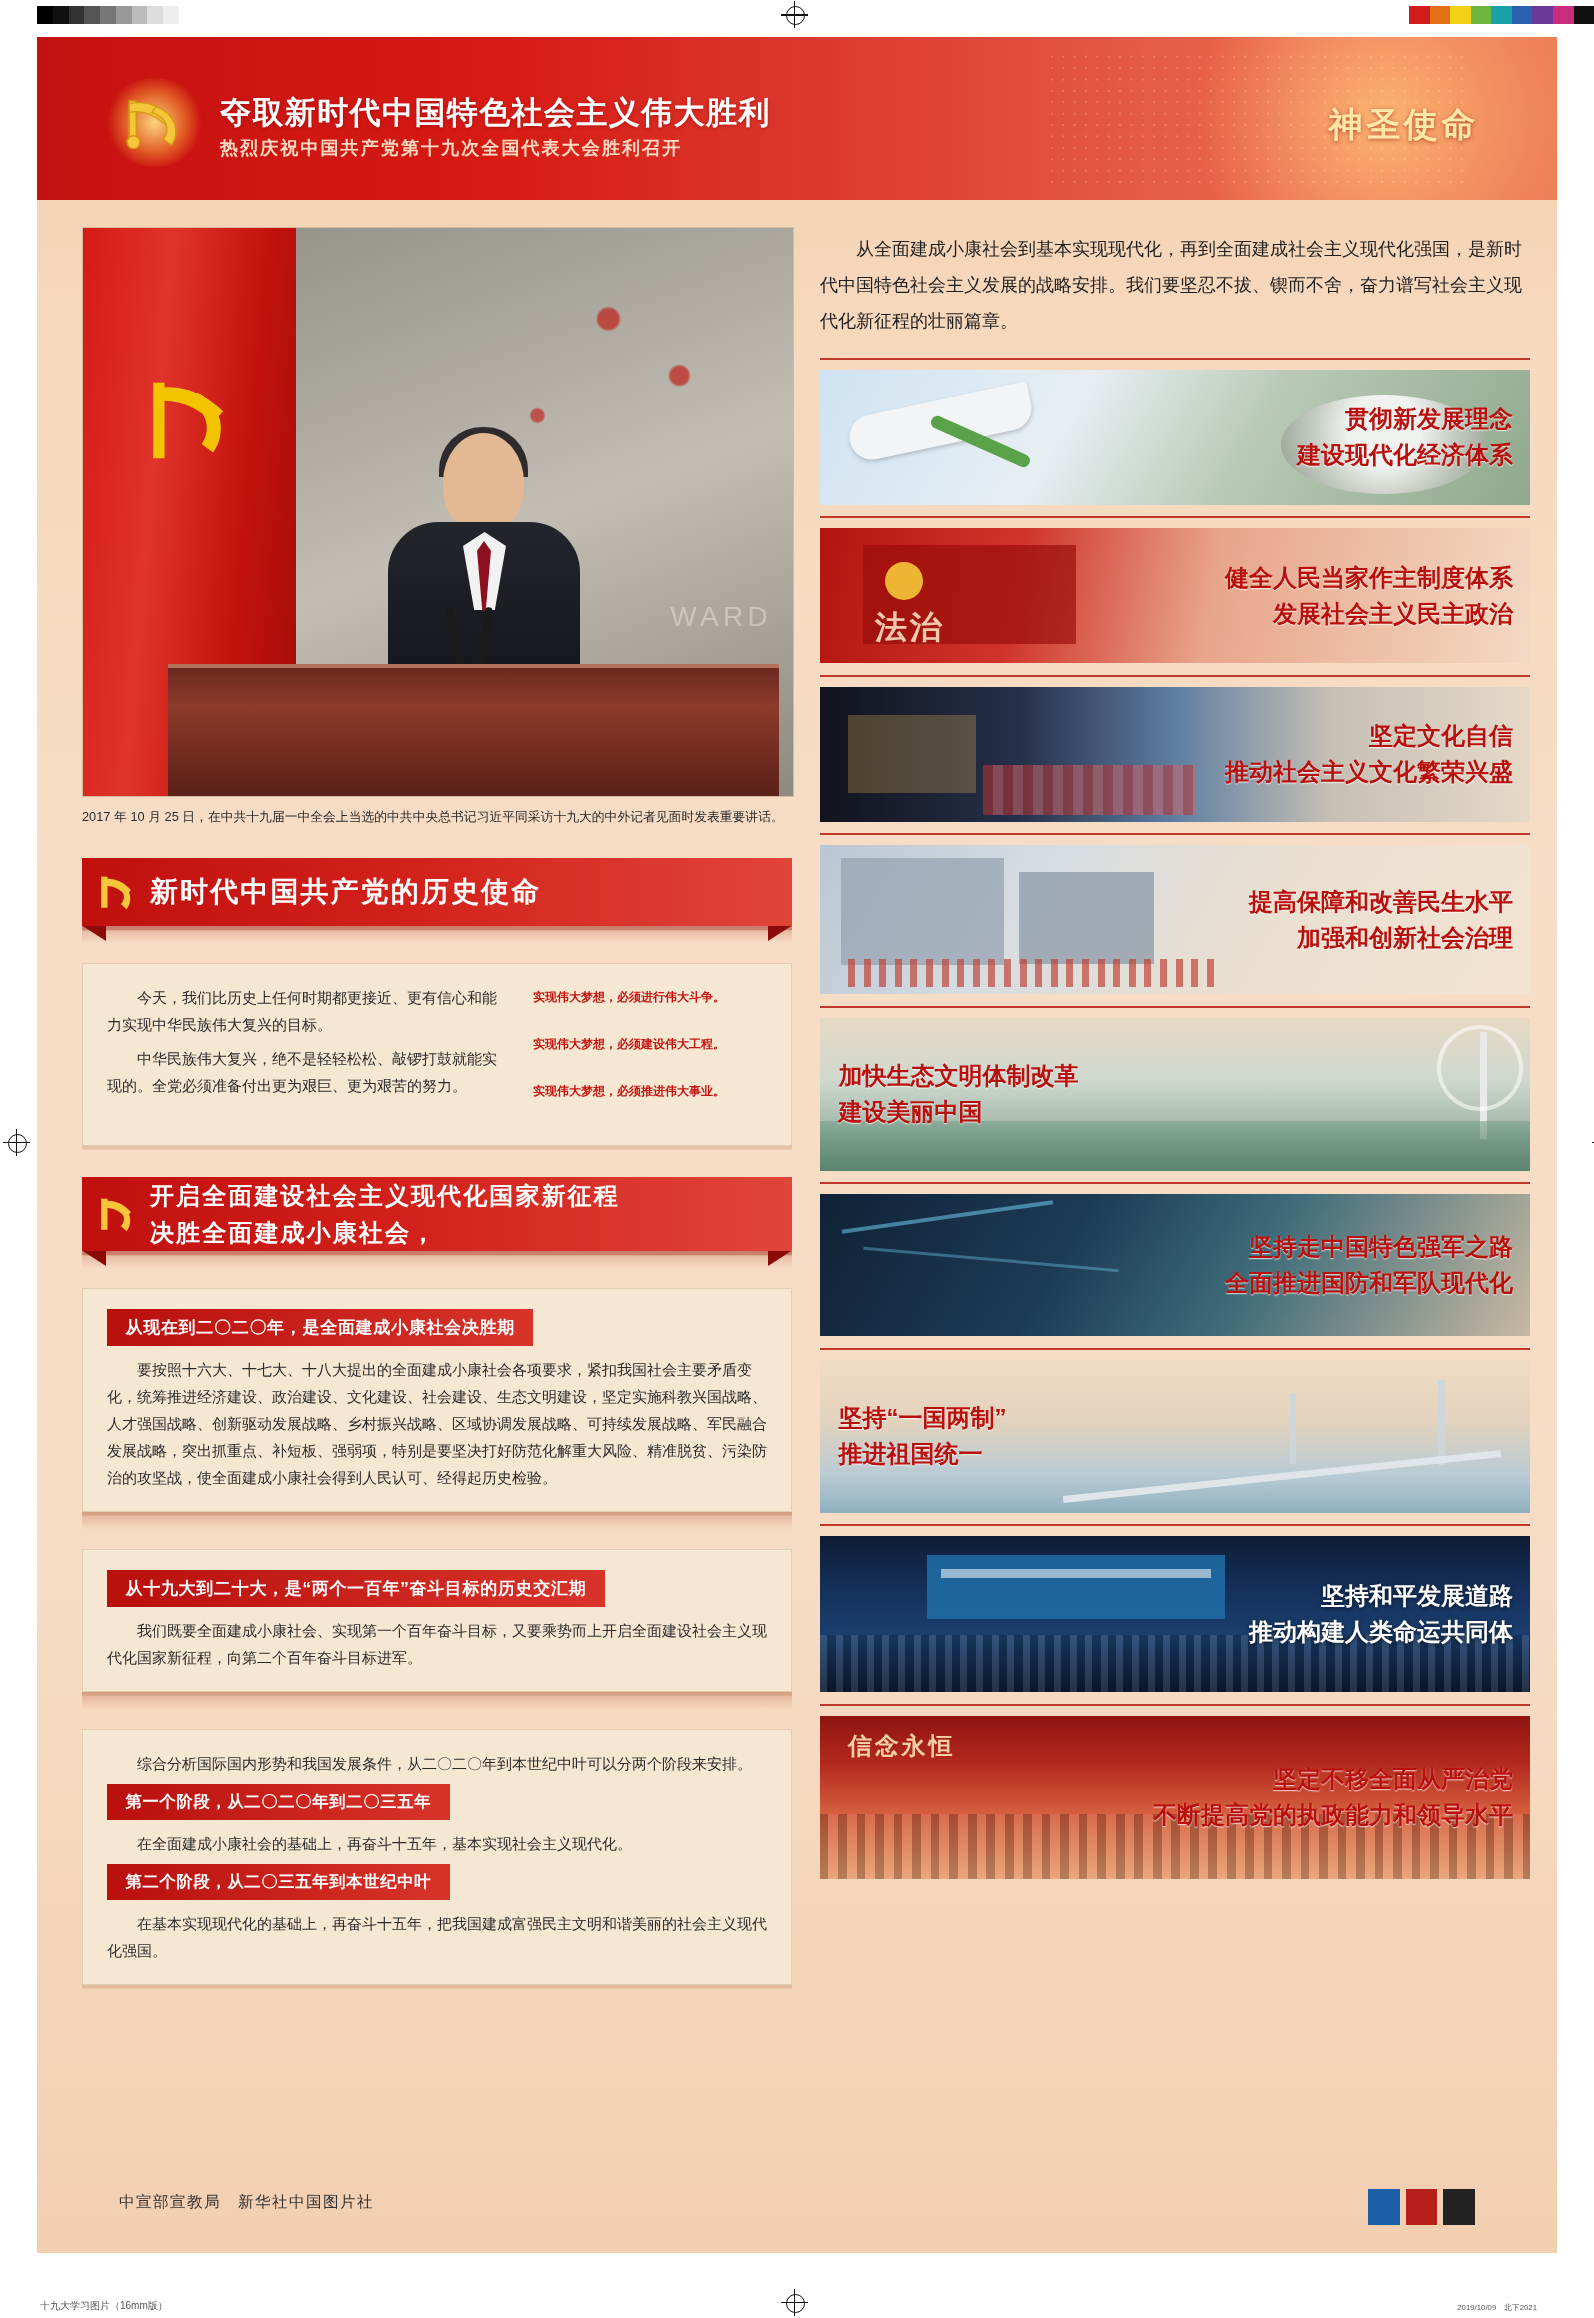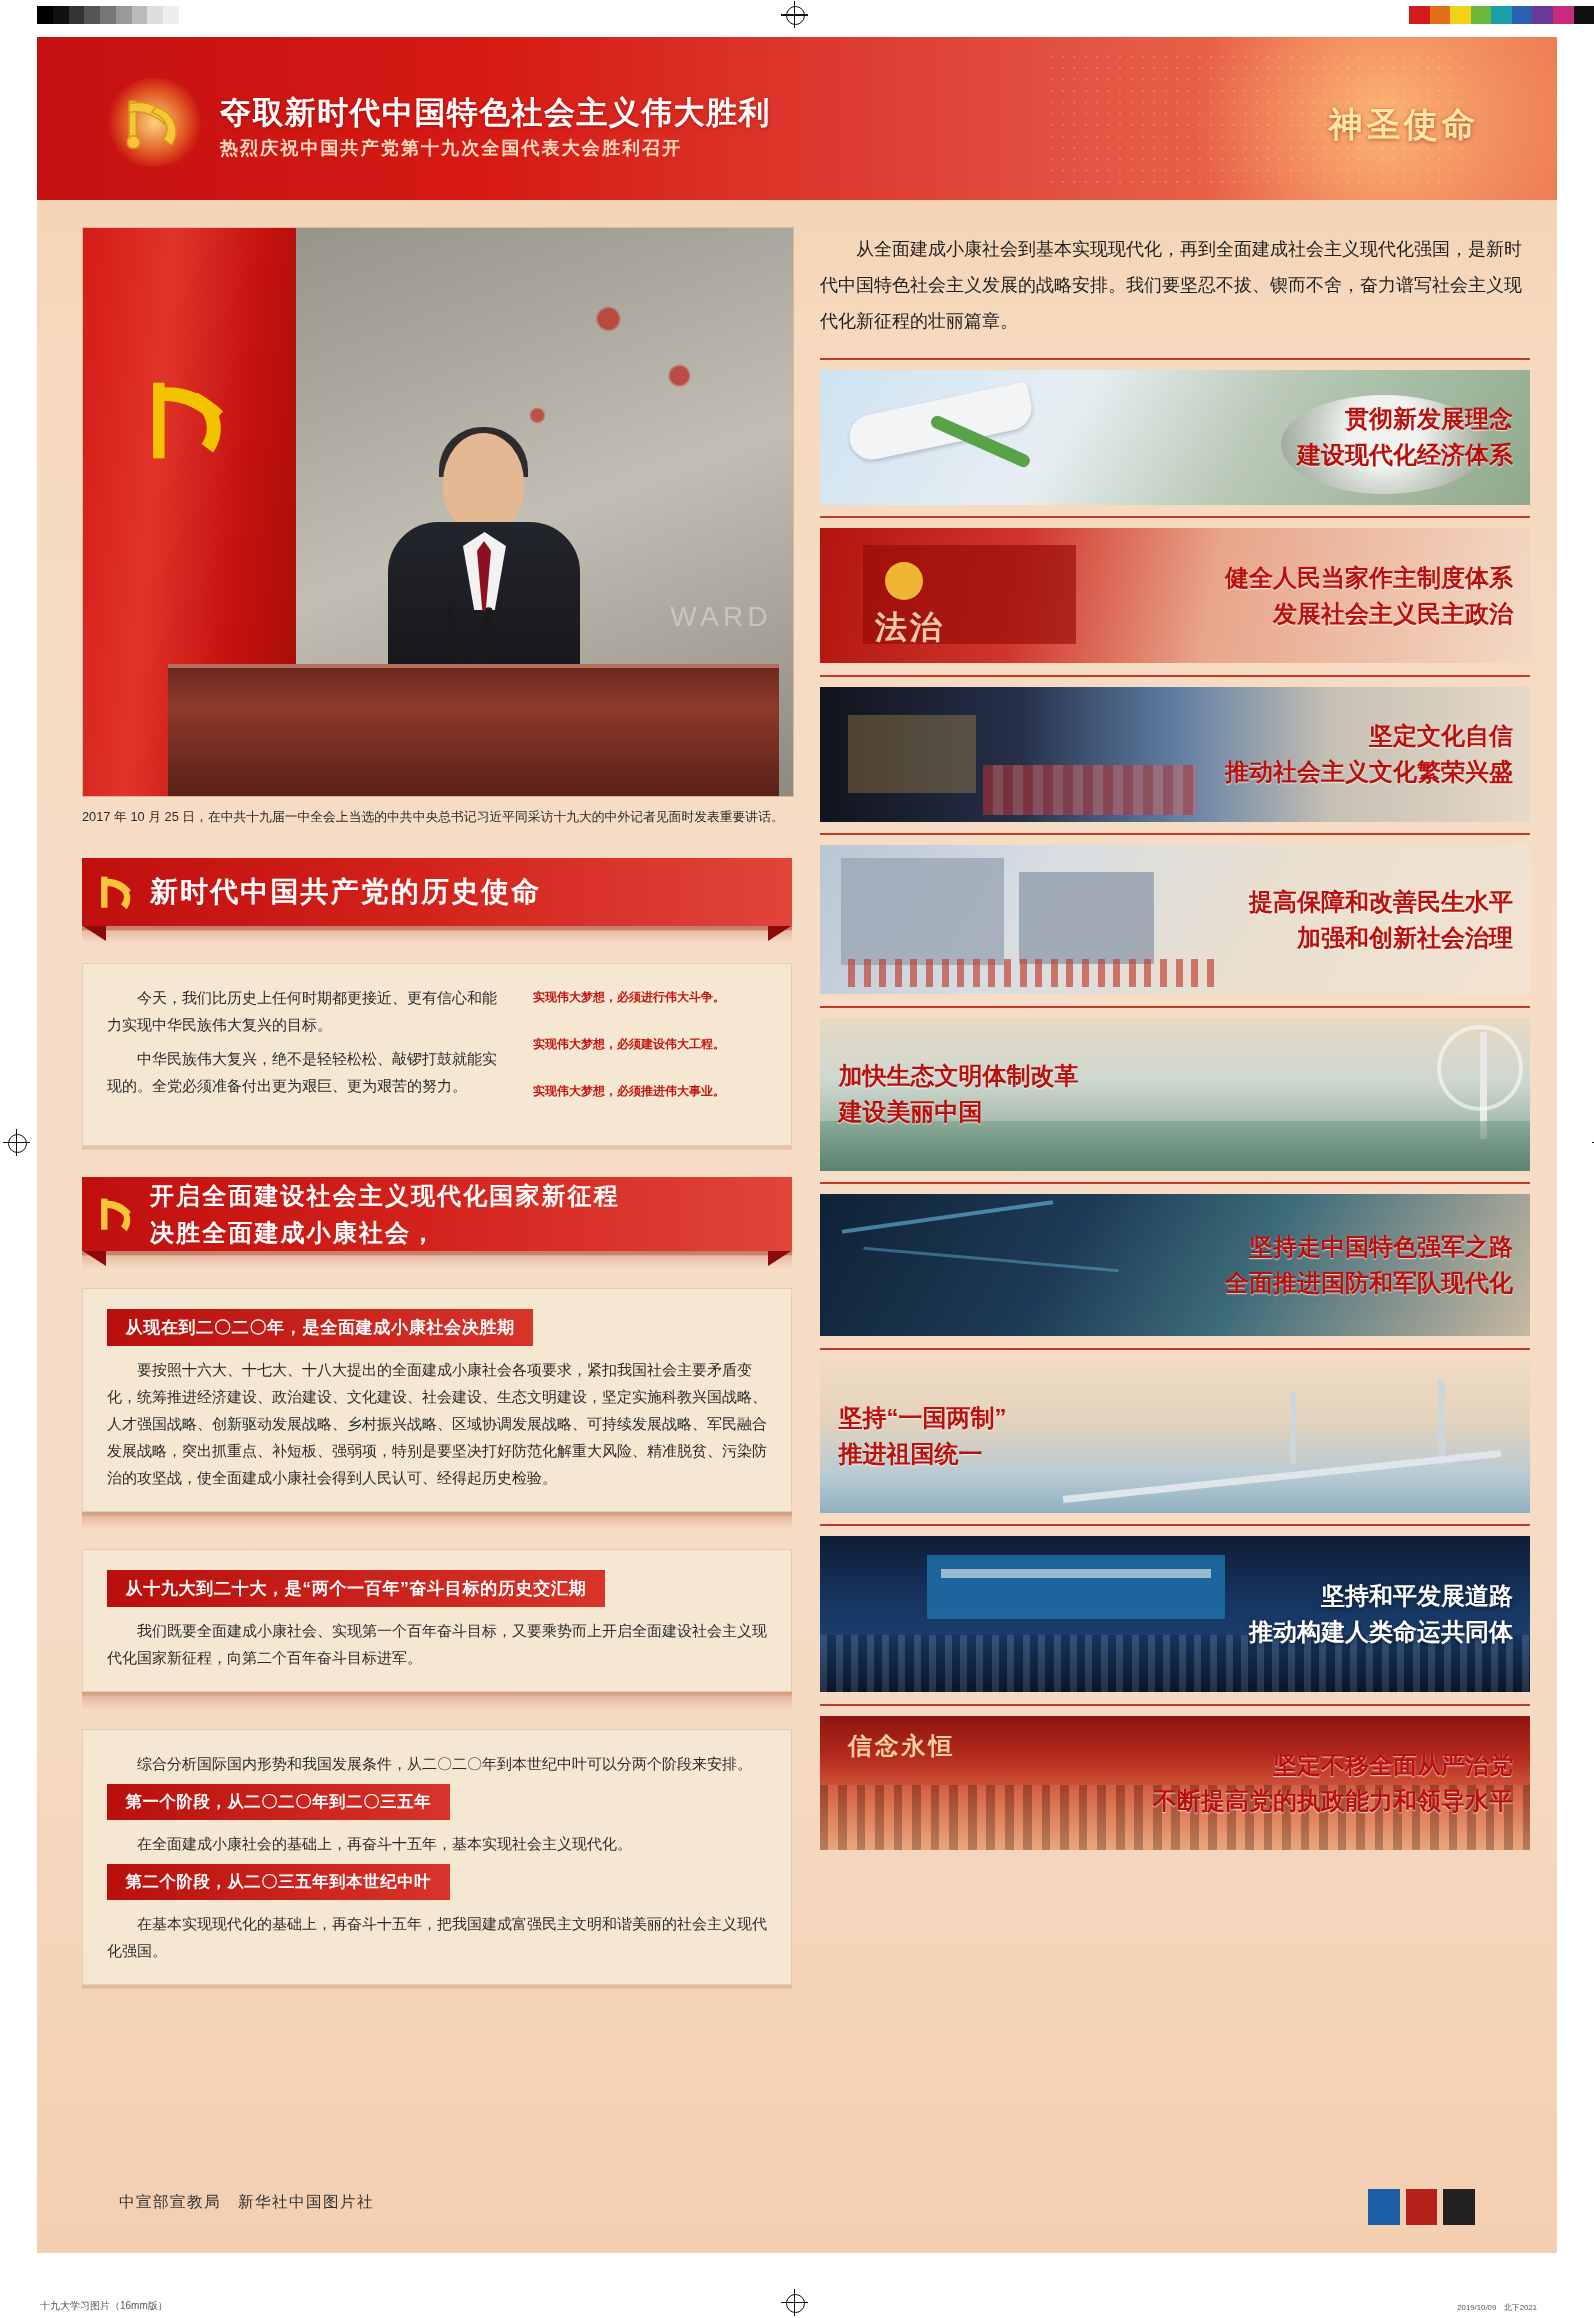--- a/index.html
+++ b/index.html
@@ -390,21 +390,21 @@
                  background:repeating-linear-gradient(90deg,rgba(255,255,255,.10) 0 7px,rgba(0,0,0,.18) 7px 15.6px);"></div>
           </div>
           <div class="label white">
             <div>坚持和平发展道路</div>
             <div>推动构建人类命运共同体</div>
           </div>
         </div>
         <div class="rule"></div>
 
         <div class="ritem">
-          <div class="pic" style="height:134px;background:linear-gradient(180deg,#8e1410 0%,#b52a1e 30%,#d5603f 60%,#e9a072 100%);">
+          <div class="pic" style="height:163px;background:linear-gradient(180deg,#8e1410 0%,#b52a1e 30%,#d5603f 60%,#e9a072 100%);">
             <div style="position:absolute;left:28px;top:14px;color:#ffe1b0;font-size:24px;font-weight:bold;letter-spacing:2.8px;opacity:.9;">信念永恒</div>
             <div style="position:absolute;left:0;bottom:0;width:100%;height:65px;
                  background:repeating-linear-gradient(90deg,rgba(0,0,0,.22) 0 8.5px,rgba(255,255,255,.07) 8.5px 18.5px);"></div>
           </div>
           <div class="label">
             <div>坚定不移全面从严治党</div>
             <div>不断提高党的执政能力和领导水平</div>
           </div>
         </div>
 

